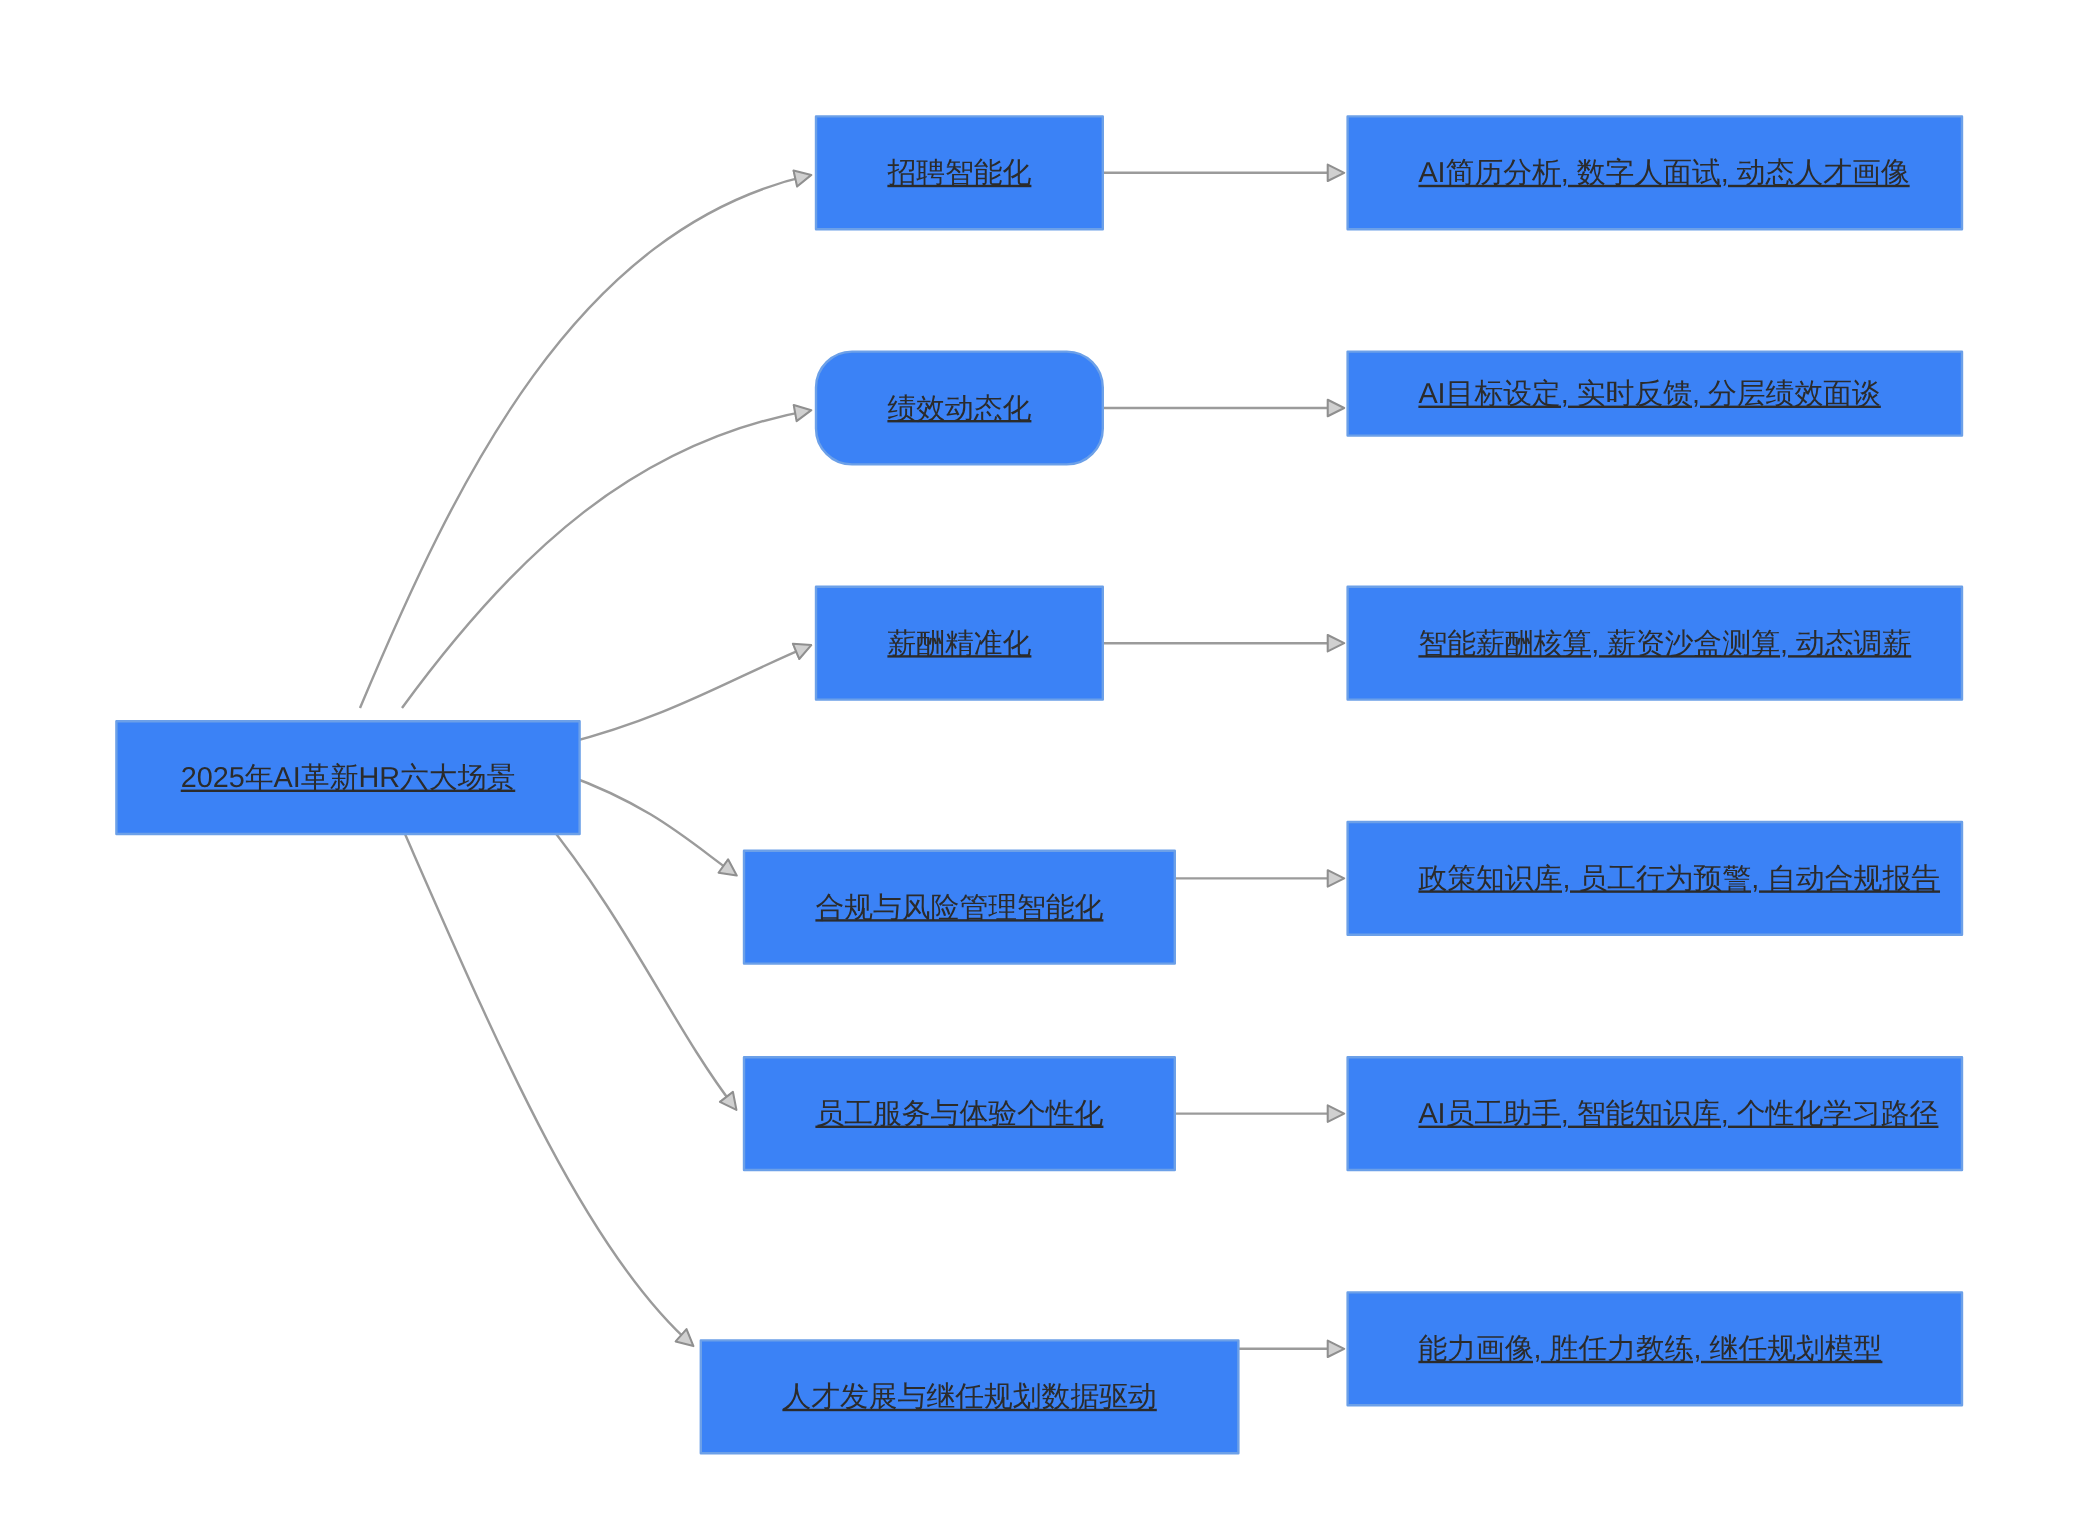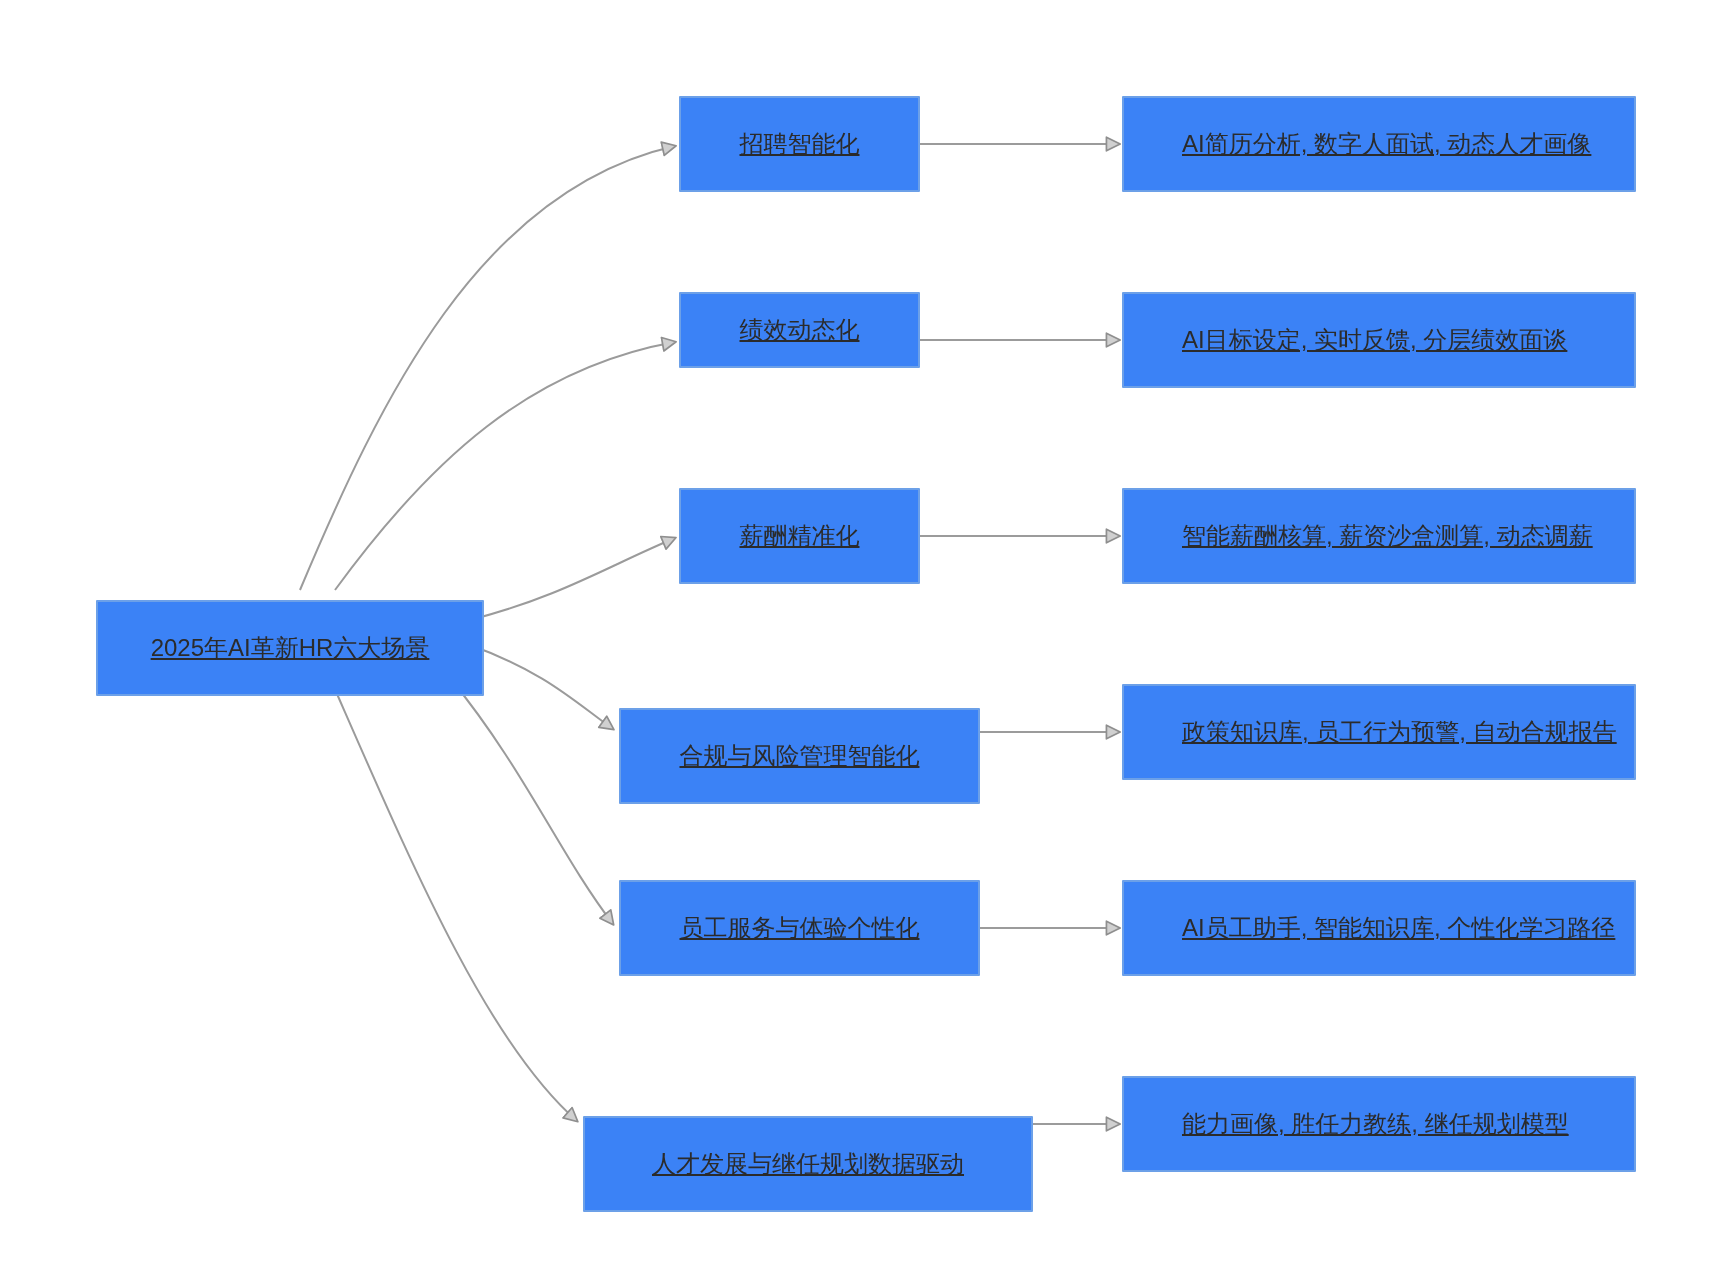--- a/index.html
+++ b/index.html
@@ -41,28 +41,28 @@
   }
   .detail {
     justify-content: flex-start;
     padding-left: 58px;
     padding-right: 26px;
   }
   
   .root   { left:  96px; top:  600px; width: 388px; height: 96px; }
   
   .b0 { left: 679px; top:   96px; width: 241px; height: 96px; }
-  .b1 { left: 679px; top:  292px; width: 241px; height: 76px; }
+  .b1 { left: 679px; top:  292px; width: 241px; height: 96px; border-radius: 31px; }
   .b2 { left: 679px; top:  488px; width: 241px; height: 96px; }
   .b3 { left: 619px; top:  684px; width: 361px; height: 96px; margin-top: 24px; }
   .b4 { left: 619px; top:  880px; width: 361px; height: 96px; }
   .b5 { left: 583px; top: 1116px; width: 450px; height: 96px; align-items: center; }
   
   .d0 { left: 1122px; top:   96px; width: 514px; height: 96px; }
-  .d1 { left: 1122px; top:  292px; width: 514px; height: 96px; }
+  .d1 { left: 1122px; top:  292px; width: 514px; height: 72px; }
   .d2 { left: 1122px; top:  488px; width: 514px; height: 96px; }
   .d3 { left: 1122px; top:  684px; width: 514px; height: 96px; }
   .d4 { left: 1122px; top:  880px; width: 514px; height: 96px; }
   .d5 { left: 1122px; top: 1076px; width: 514px; height: 96px; text-align: center; }
 </style>
 </head>
 <body>
 
 <div id="canvas">
 

